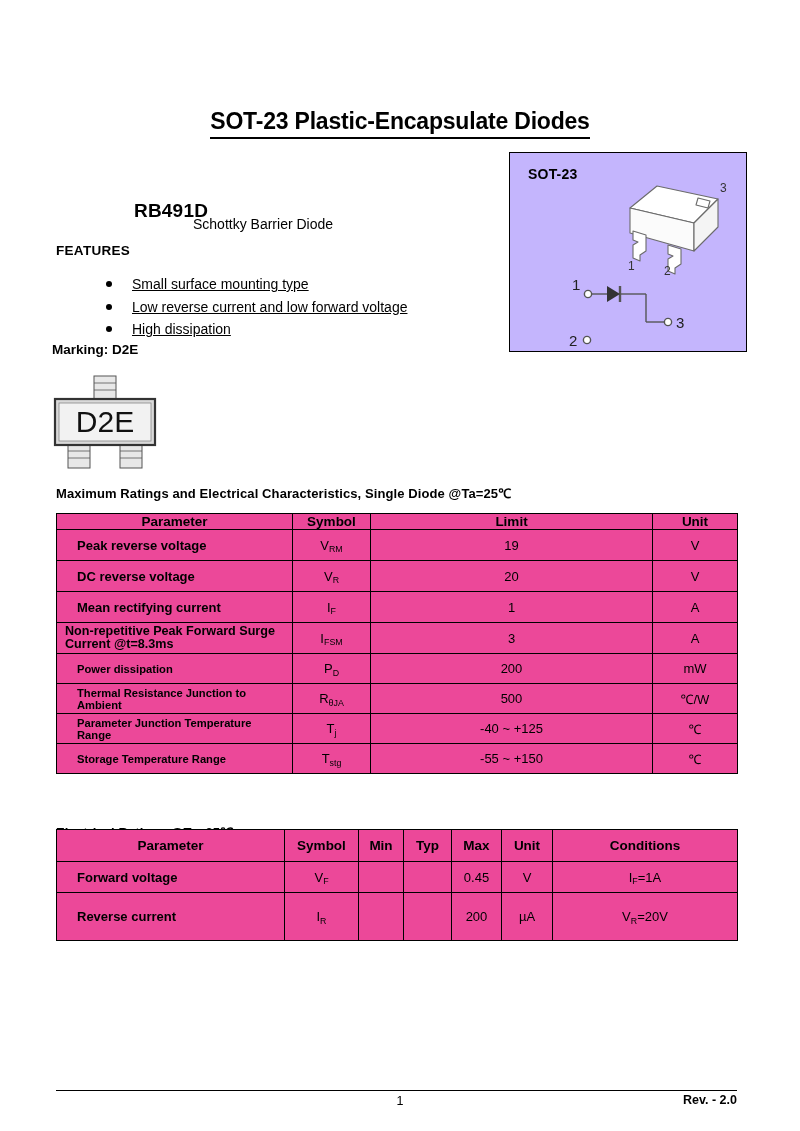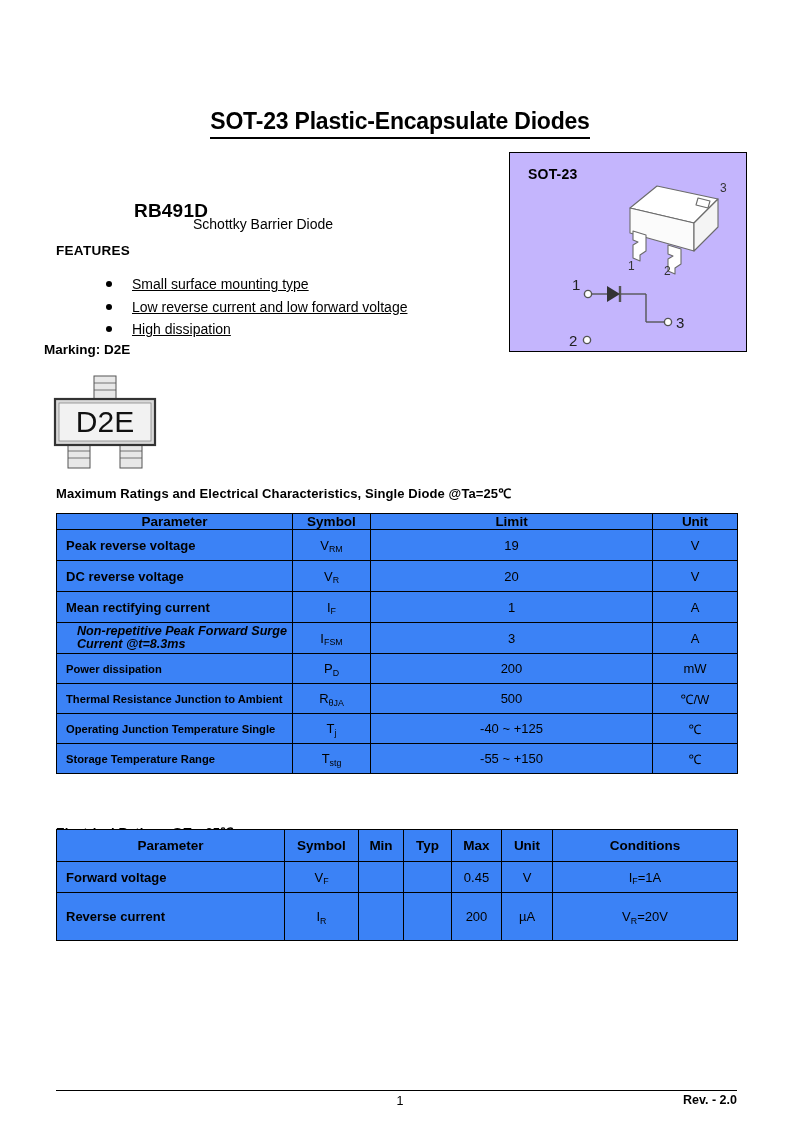--- a/index.html
+++ b/index.html
@@ -78,21 +78,21 @@
     left: 4px;
     top: 8px;
     width: 6px;
     height: 6px;
     border-radius: 50%;
     background: #000;
   }
 
   #marking-label {
     position: absolute;
-    left: 44px;
+    left: 52px;
     top: 342px;
     font-size: 13.5px;
     font-weight: bold;
   }
 
   
   #marking-graphic {
     position: absolute;
     left: 50px;
     top: 372px;
@@ -141,37 +141,37 @@
     letter-spacing: 0.1px;
   }
   #caption-max-ratings { left: 56px; top: 484px; }
   #caption-elec-ratings { left: 56px; top: 803px; margin-top: 20px; }
 
   
   table.dtable {
     position: absolute;
     border-collapse: collapse;
     table-layout: fixed;
-    background: #3b82f6;
+    background: #ec4899;
   }
   table.dtable td, table.dtable th {
     border: 1.3px solid #000;
     padding: 0 6px;
     text-align: center;
     vertical-align: middle;
     font-size: 13px;
     font-weight: bold;
   }
   table.dtable th {
     font-size: 13.5px;
     font-weight: bold;
   }
   table.dtable td.param {
     text-align: left;
-    padding-left: 9px;
+    padding-left: 20px;
   }
   table.dtable td.val,
   table.dtable td.sym,
   table.dtable td.unit,
   table.dtable td.cond {
     font-weight: normal;
     font-size: 13px;
   }
   sub {
     font-size: 0.68em;
@@ -181,23 +181,22 @@
   }
 
   #table-max-ratings { left: 56px; top: 513px; width: 681px; }
   #table-elec-ratings { left: 56px; top: 829px; width: 681px; }
 
   
   #table-max-ratings tr.small td.param { font-size: 11.2px; }
   #table-max-ratings tr.wrap td.param {
     font-size: 12.6px;
     line-height: 13.5px;
-    padding-left: 20px;
+    padding-left: 8px;
     padding-right: 0;
-    font-style: italic;
   }
 
   
   #footer-rule {
     position: absolute;
     left: 56px;
     top: 1090px;
     width: 681px;
     height: 0;
     border-top: 1.8px solid #000;
@@ -348,21 +347,21 @@
       <td class="val">200</td>
       <td class="unit">mW</td>
     </tr>
     <tr class="small" style="height:30px">
       <td class="param">Thermal Resistance Junction to Ambient</td>
       <td class="sym"><span>R</span><sub>θJA</sub></td>
       <td class="val">500</td>
       <td class="unit">℃/W</td>
     </tr>
     <tr class="small" style="height:30px">
-      <td class="param">Operating Junction Temperature Single</td>
+      <td class="param">Parameter Junction Temperature Range</td>
       <td class="sym"><span>T</span><sub>j</sub></td>
       <td class="val">-40 ~ +125</td>
       <td class="unit">℃</td>
     </tr>
     <tr class="small" style="height:30px">
       <td class="param">Storage Temperature Range</td>
       <td class="sym"><span>T</span><sub>stg</sub></td>
       <td class="val">-55 ~ +150</td>
       <td class="unit">℃</td>
     </tr>

